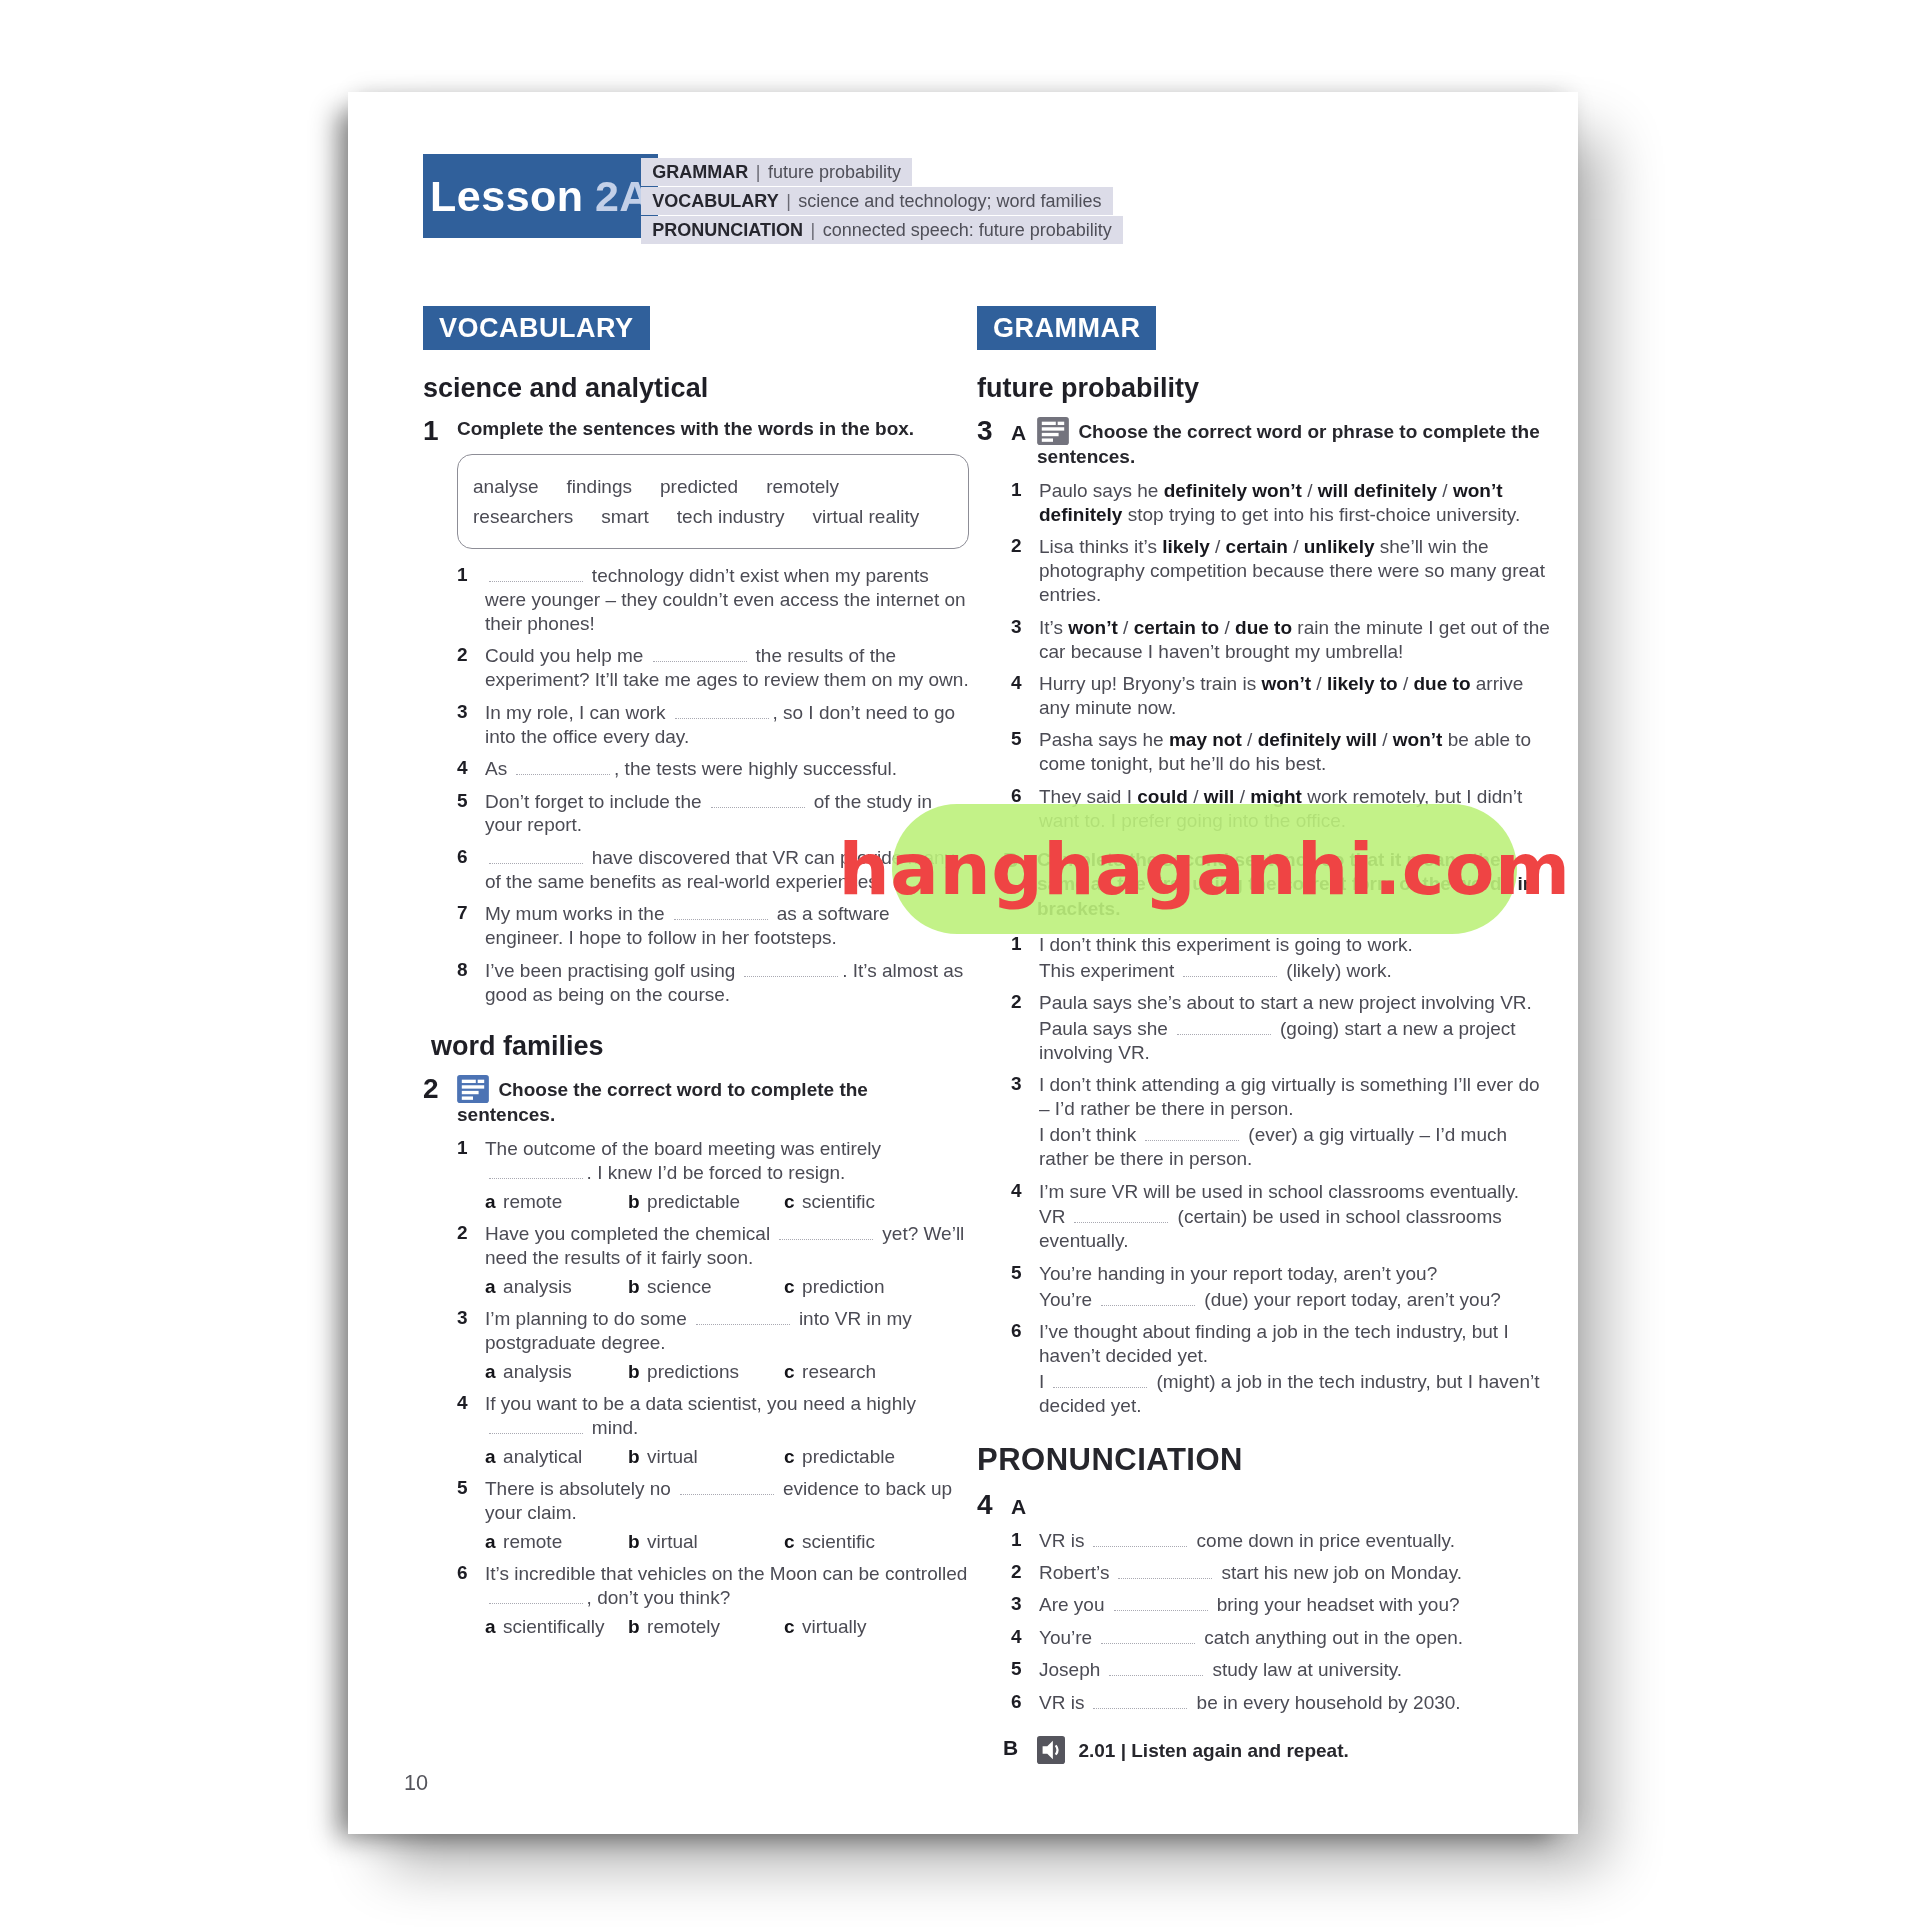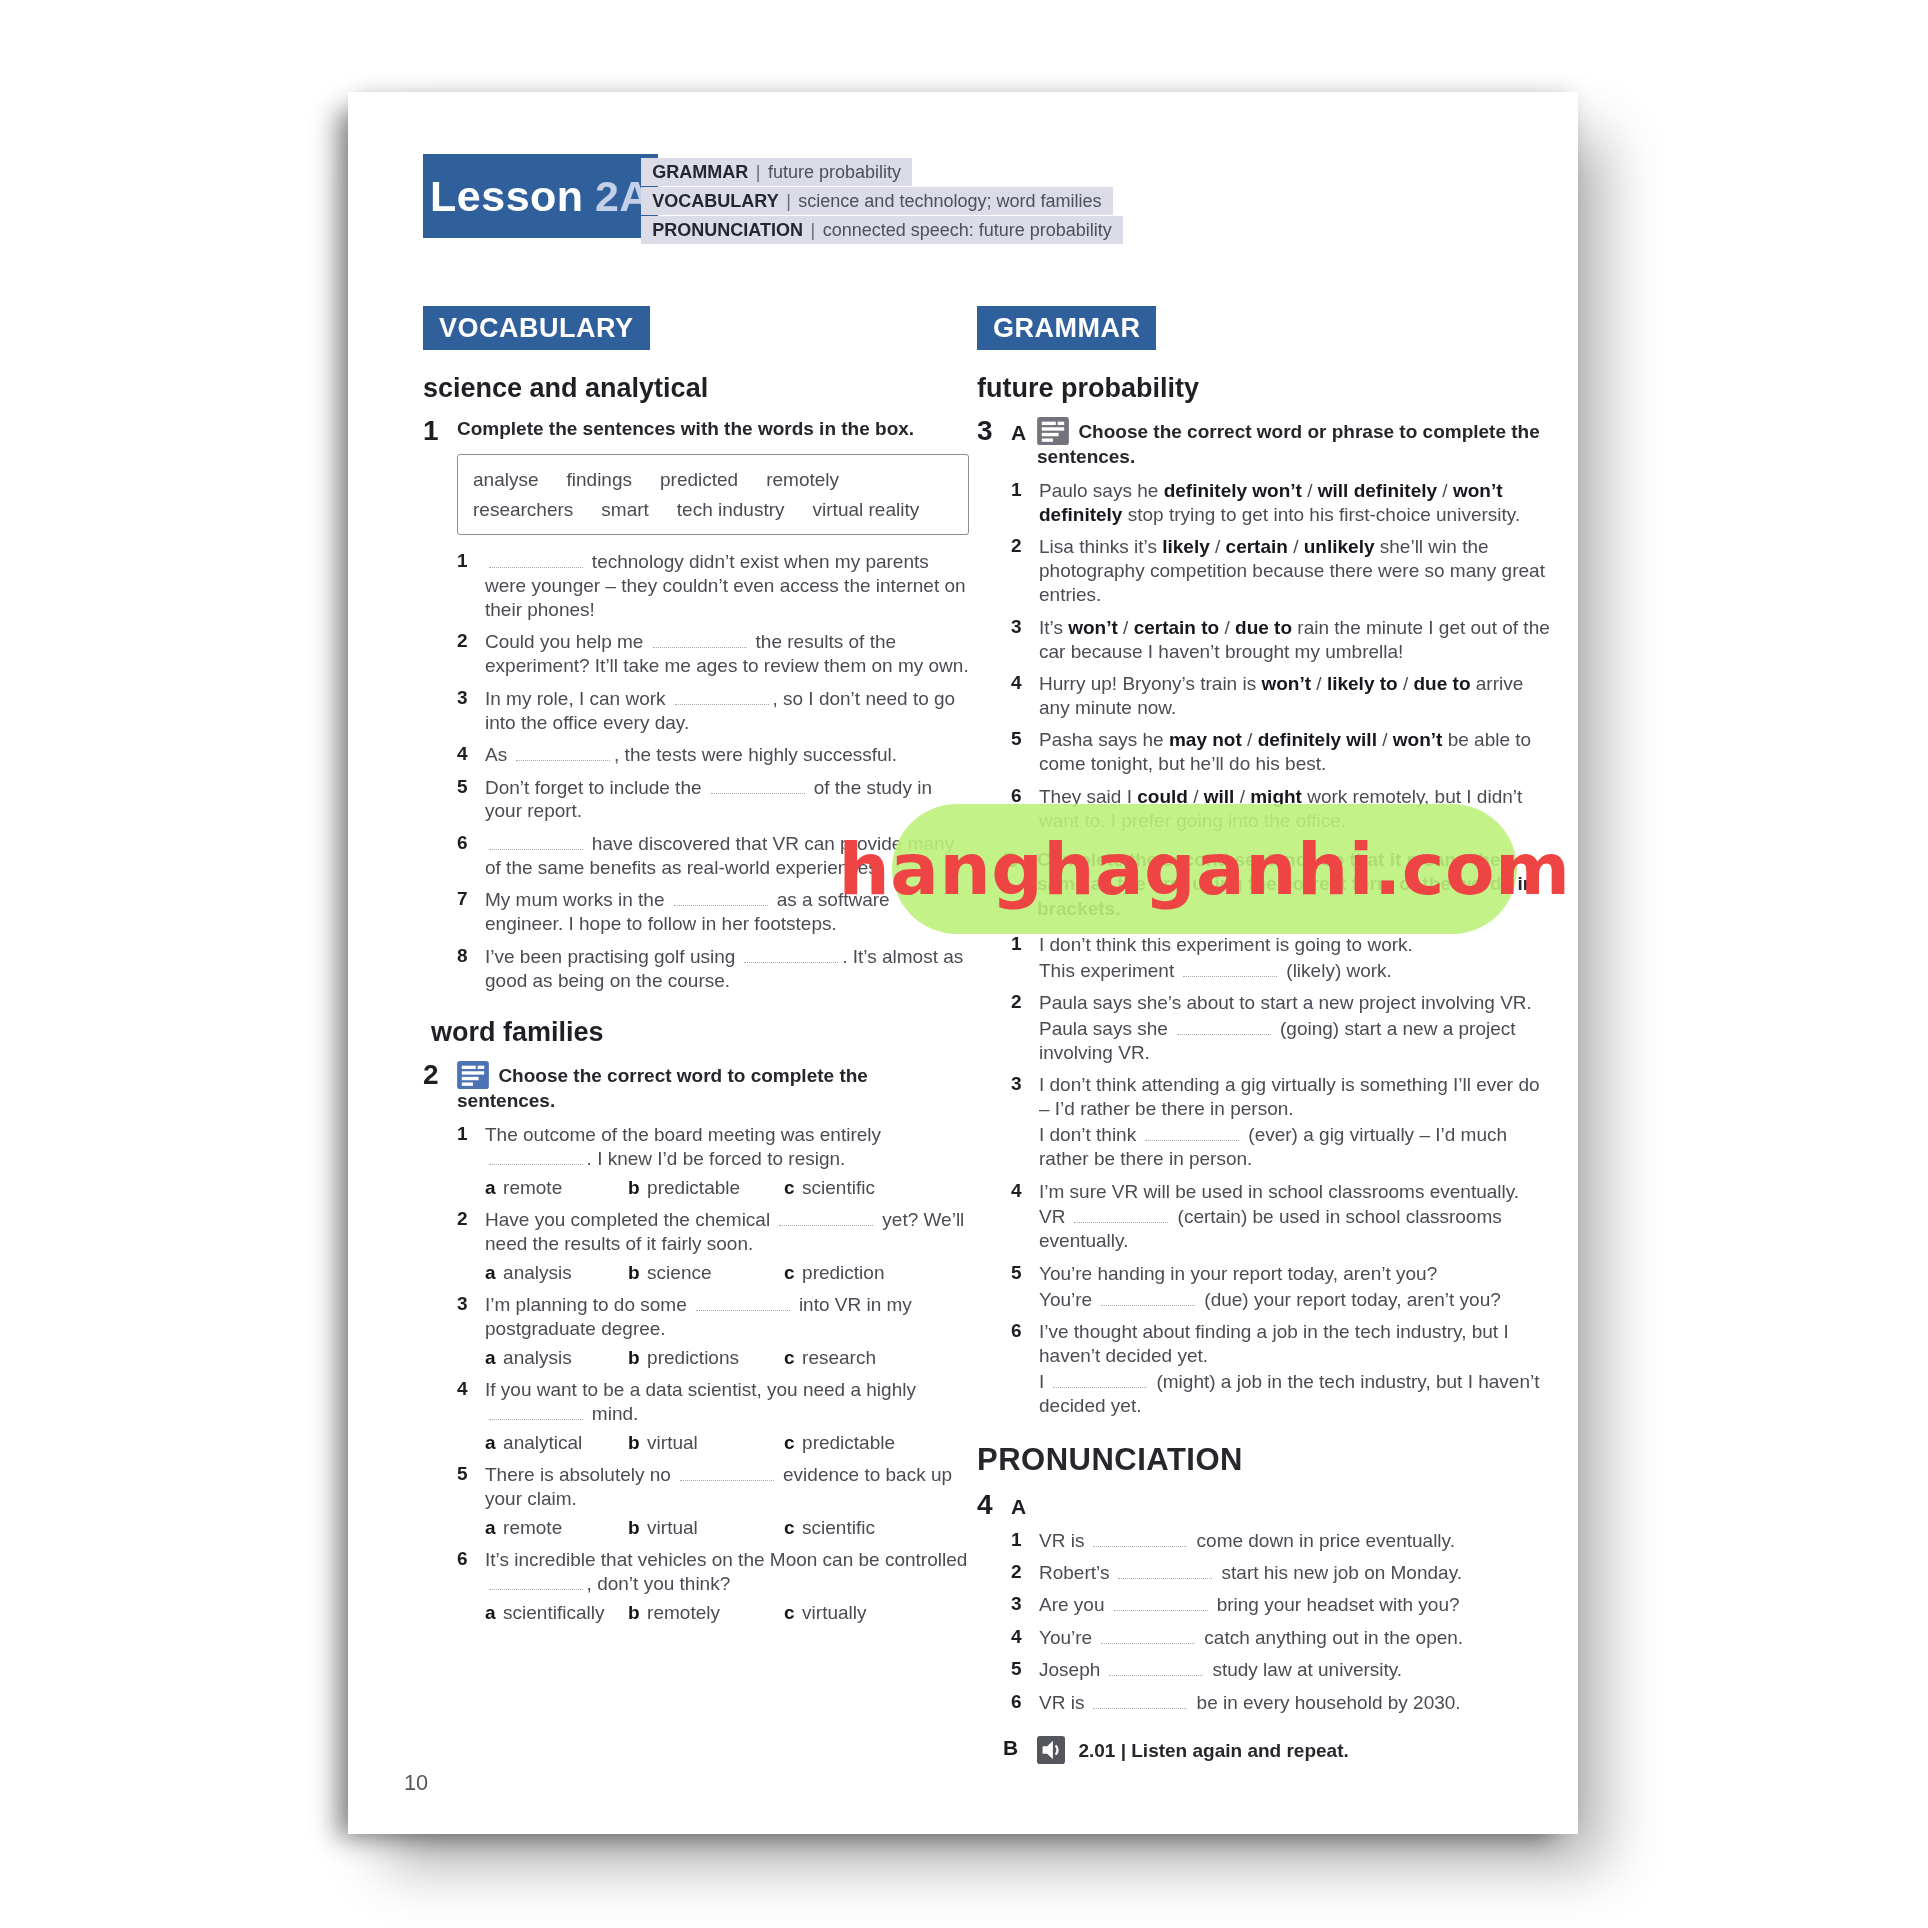--- a/index.html
+++ b/index.html
@@ -50,22 +50,22 @@
   .enum{font-size:28px;font-weight:bold;color:#1d1d24;width:34px;flex:none;line-height:1.0;}
   .esub{font-size:21px;font-weight:bold;color:#1d1d24;width:26px;flex:none;padding-top:3.8px;}
   .einstr{font-size:19px;font-weight:bold;color:#26262c;line-height:1.3;flex:1;}
   .list-icon,.audio-icon{
     display:inline-block;width:32px;height:28px;border-radius:2.8px;
     vertical-align:-6.6px;margin-right:9.4px;
   }
   .list-icon svg,.audio-icon svg{display:block;}
   
   .word-box{
-    margin:5.6px 0 15px 34px;border:1.9px solid #8d8d96;border-radius:3px;
-    padding:10px 15px;font-size:19px;color:#4b4b54;
+    margin:5.6px 0 15px 34px;border:1.9px solid #8d8d96;border-radius:15px;
+    padding:17px 15px;font-size:19px;color:#4b4b54;
   }
   .word-box .wrow{line-height:1.55;}
   .word-box .wbword{margin-right:28px;display:inline-block;}
   .word-box .wrow .wbword:last-child{margin-right:0;}
   
   .items{margin-left:34px;}
   .item{display:flex;margin-bottom:8.5px;}
   .inum{font-size:19px;font-weight:bold;color:#1d1d24;width:28px;flex:none;}
   .itxt{flex:1;font-size:19px;color:#4b4b54;line-height:1.26;}
   .itxt b{color:#17171d;}

